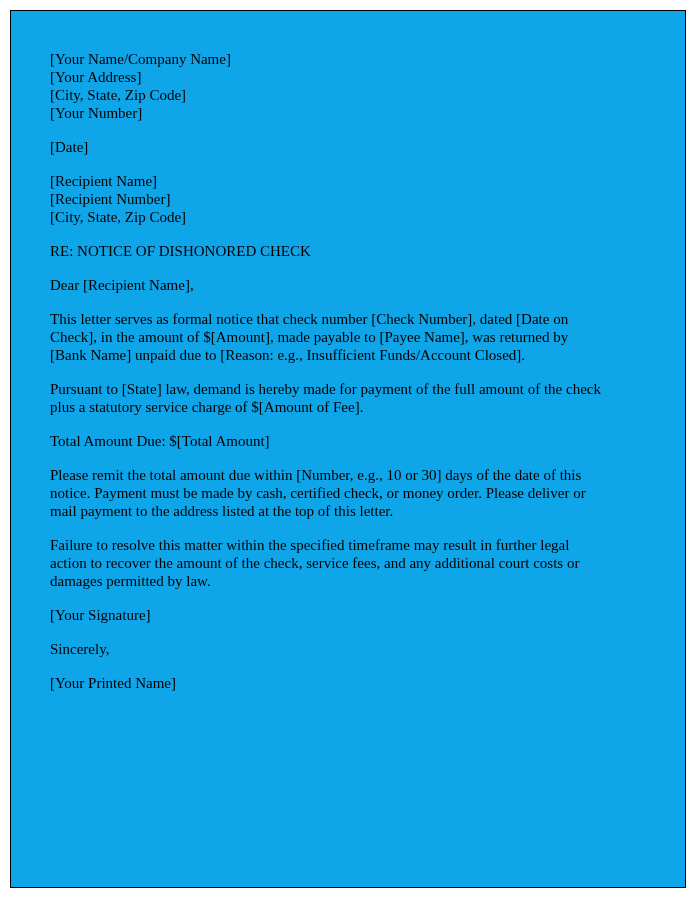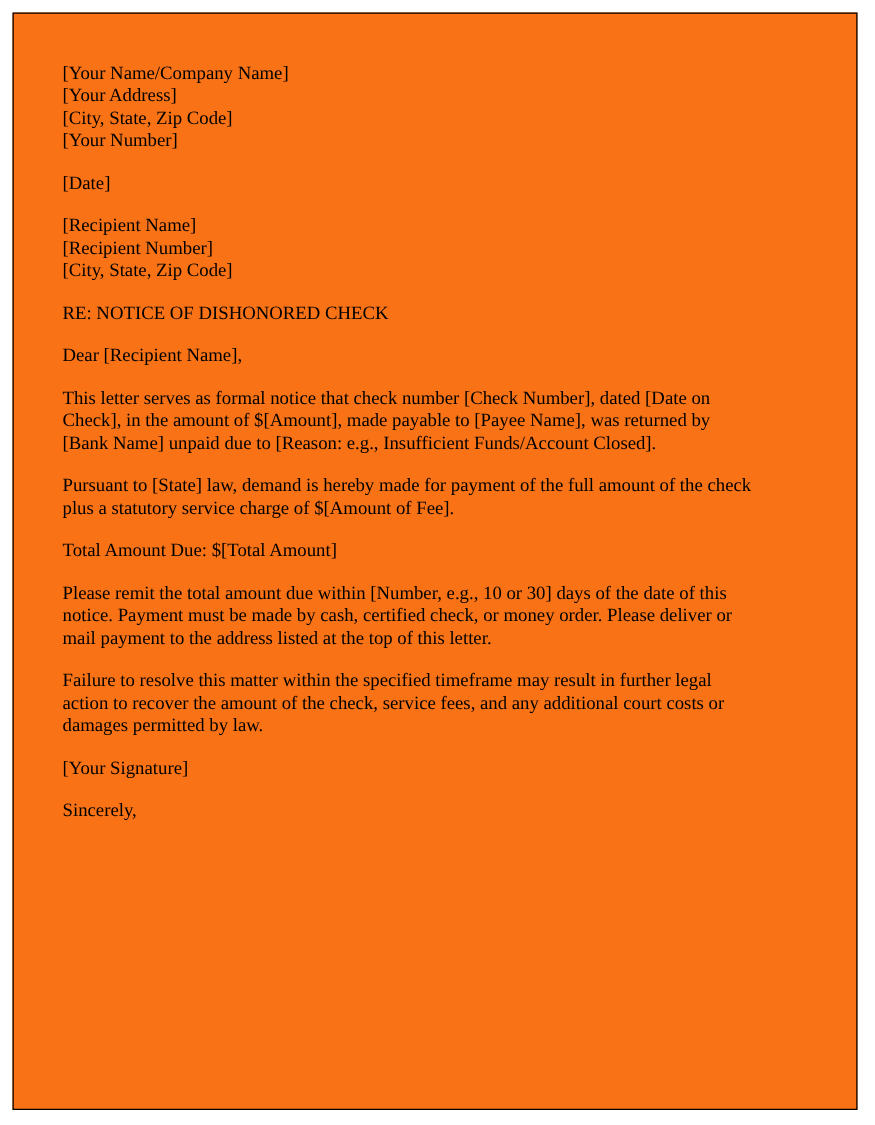--- a/index.html
+++ b/index.html
@@ -9,21 +9,21 @@
     width: 700px;
     height: 900px;
   }
   .page {
     position: absolute;
     left: 10px;
     top: 10px;
     width: 676px;
     height: 878px;
     border: 1px solid #000000;
-    background: #f97316;
+    background: #0ea5e9;
     box-sizing: border-box;
     padding: 39px 0 0 39px;
   }
   .content {
     width: 574px;
     font-family: "Liberation Serif", "DejaVu Serif", serif;
     font-size: 15px;
     line-height: 18px;
     color: #000000;
   }
@@ -72,15 +72,16 @@
     <p class="para bold">Total Amount Due: $[Total Amount]</p>
 
     <p class="para">Please remit the total amount due within [Number, e.g., 10 or 30] days of the date of this notice. Payment must be made by cash, certified check, or money order. Please deliver or mail payment to the address listed at the top of this letter.</p>
 
     <p class="para">Failure to resolve this matter within the specified timeframe may result in further legal action to recover the amount of the check, service fees, and any additional court costs or damages permitted by law.</p>
 
     <p class="para">[Your Signature]</p>
 
     <p class="para">Sincerely,</p>
 
+    <p class="para">[Your Printed Name]</p>
 
   </div>
 </div>
 
 </body></html>

